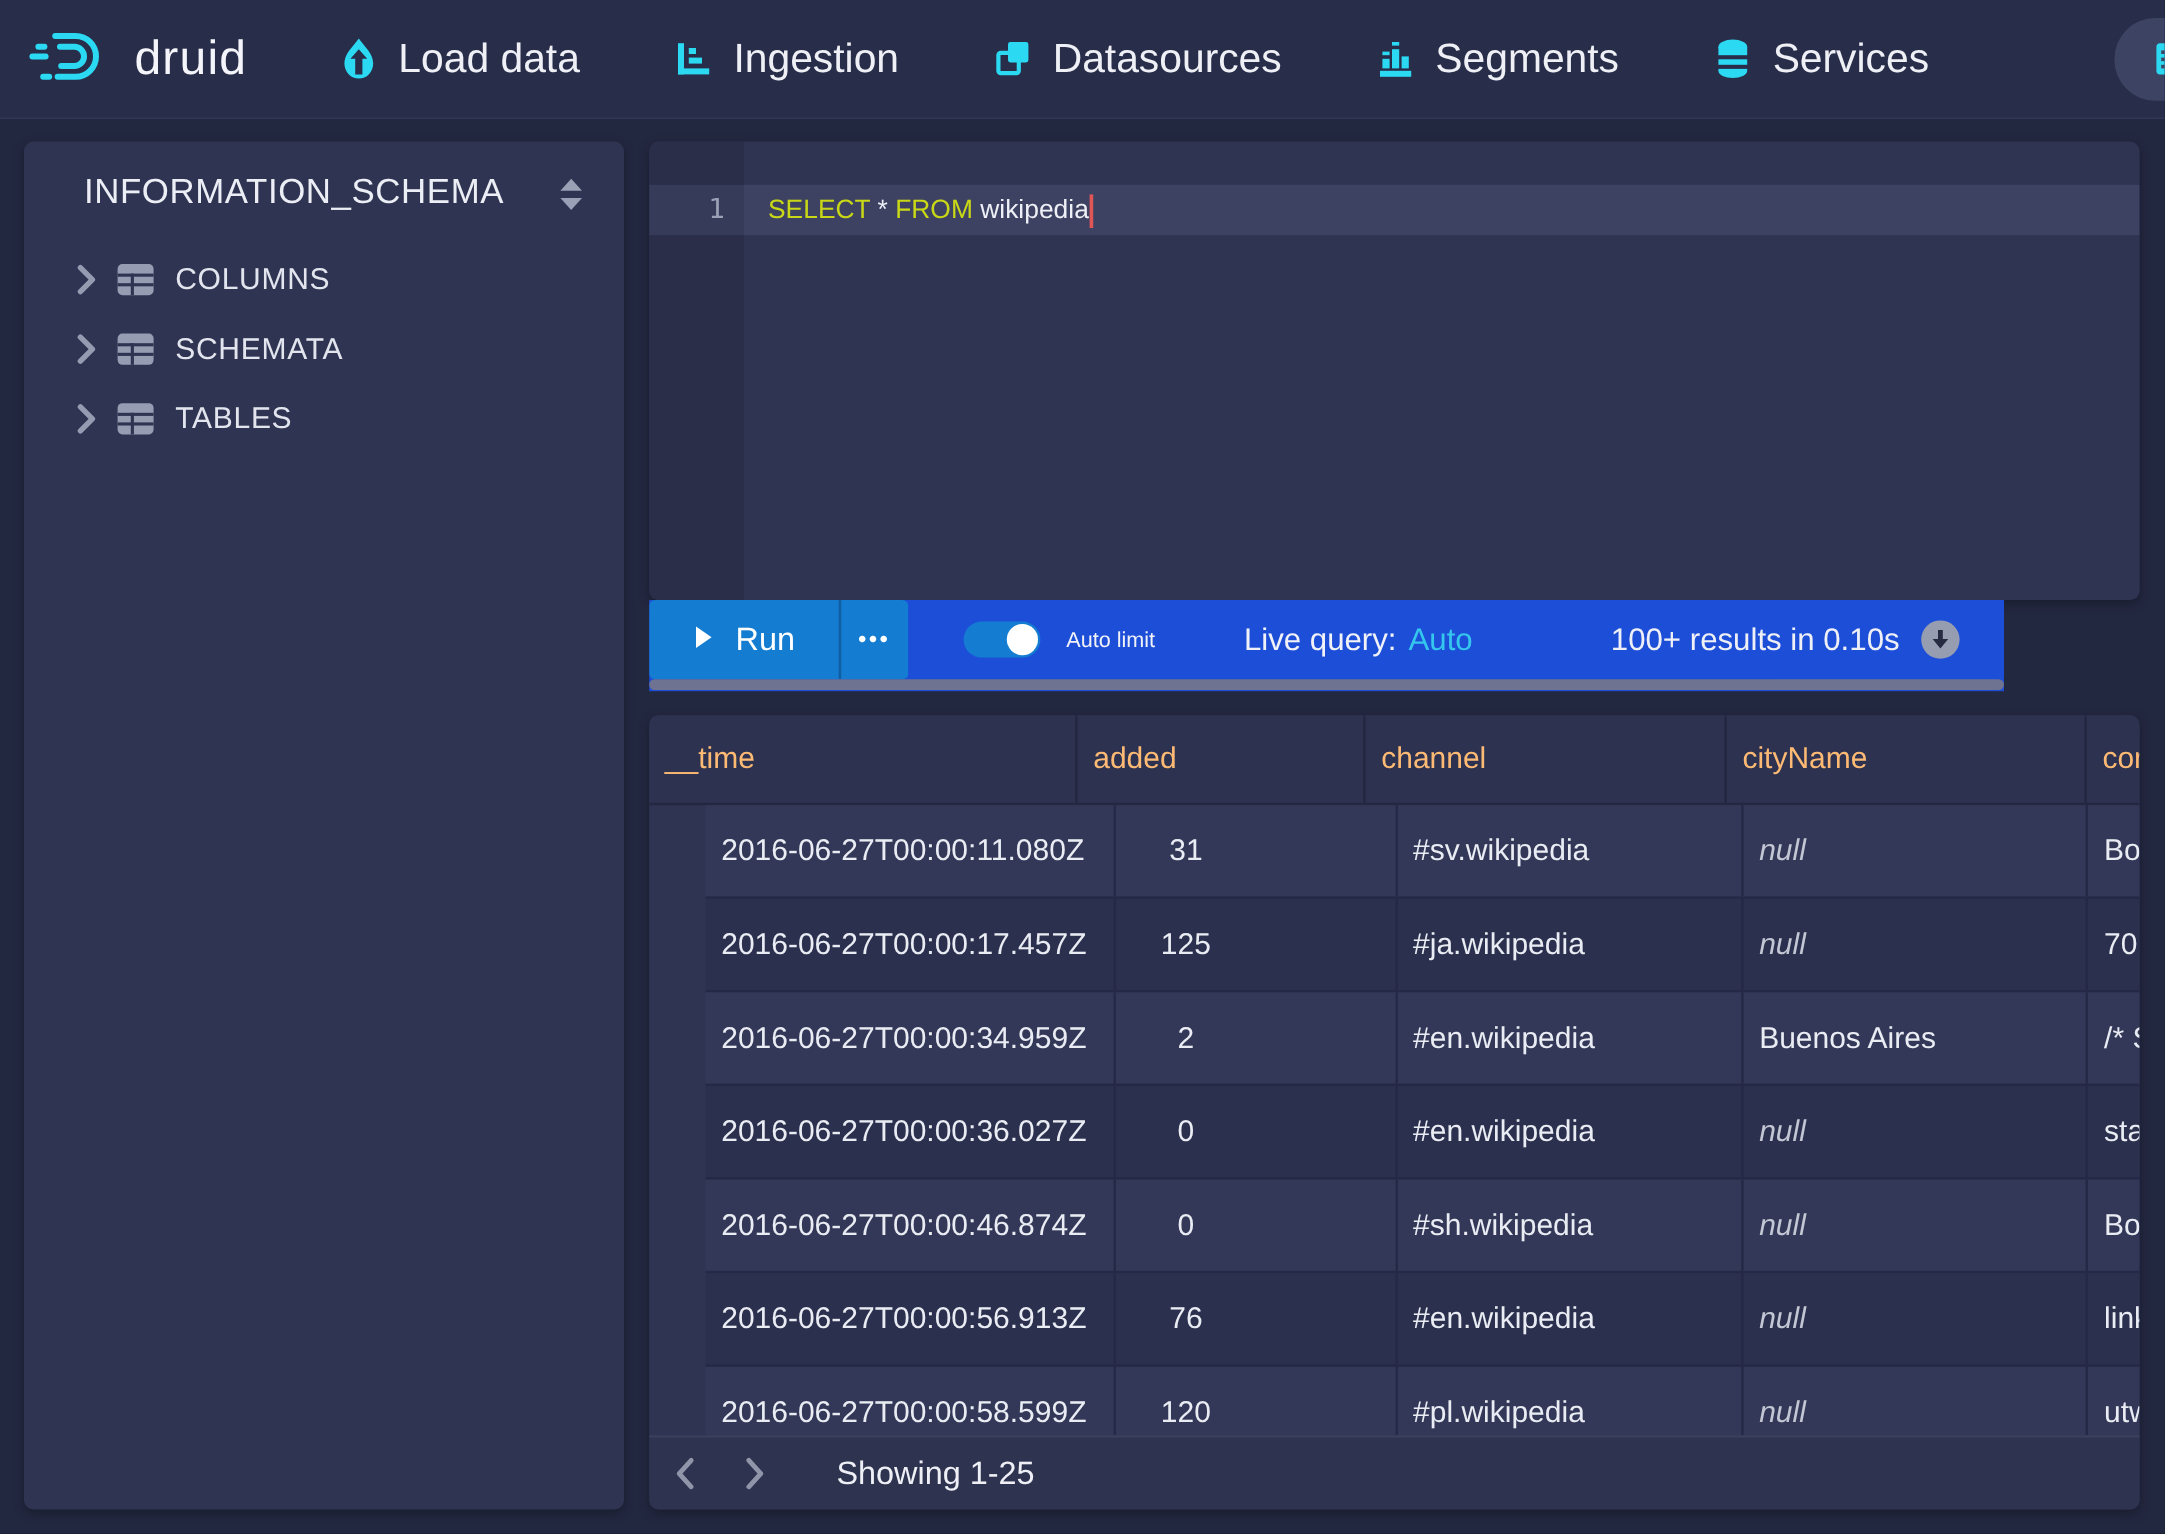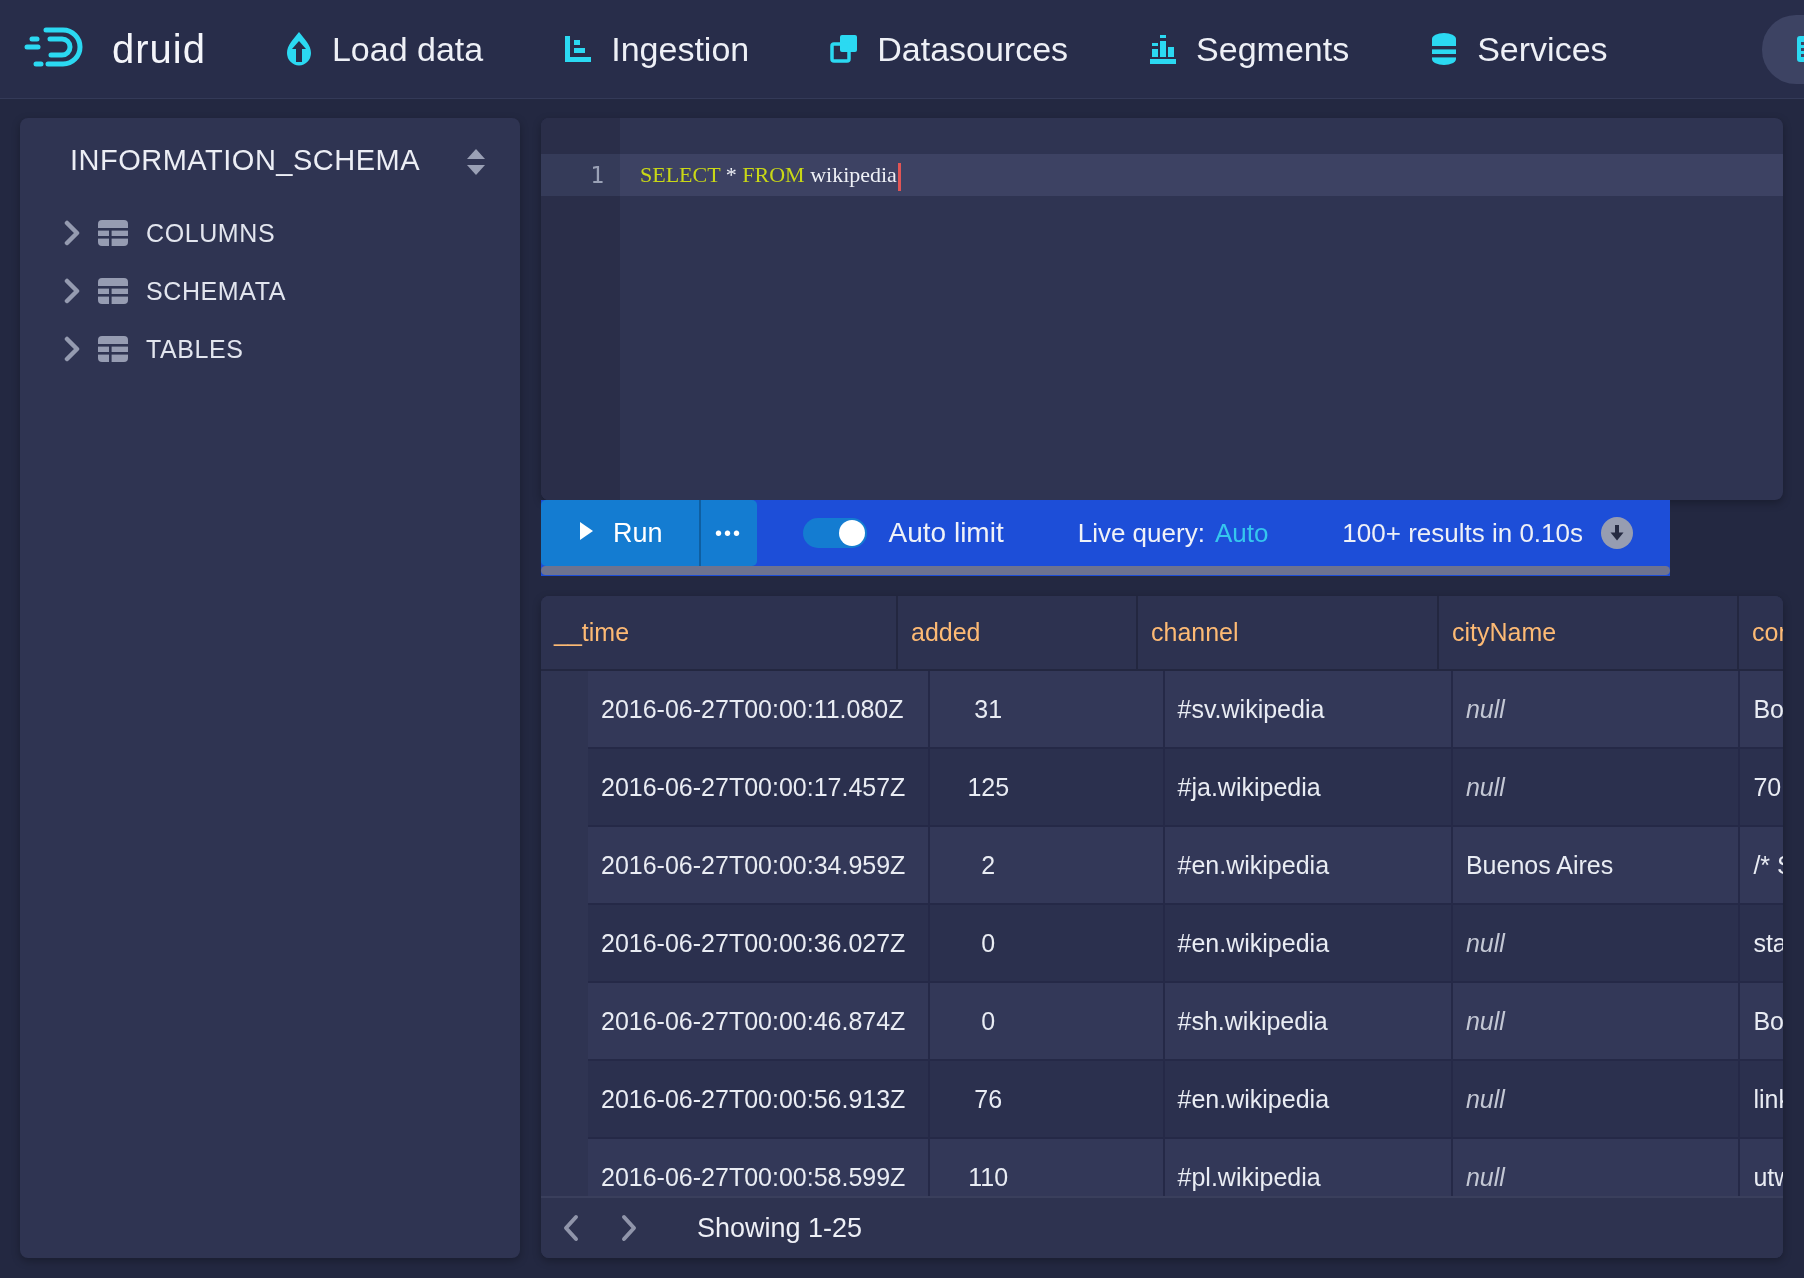--- a/index.html
+++ b/index.html
@@ -33,37 +33,37 @@
   .tree-label { font-size:25px; color:#e2e5ee; letter-spacing:.6px; }
 
   
   .editor { left:541px; top:118px; width:1242px; height:382px; overflow:hidden; }
   .gutter { position:absolute; left:0; top:0; width:79px; height:100%; background:#2a2e49; }
   .gutter-hl { position:absolute; left:0; top:36px; width:79px; height:42px; background:#353b59; }
   .line-hl { position:absolute; left:79px; top:36px; right:0; height:42px; background:#3d4263; }
   .line-number { position:absolute; left:0; top:36px; width:63px; height:42px; line-height:42px;
                  text-align:right; color:#9aa1b6; font-family:"DejaVu Sans Mono", monospace; font-size:23px; }
   .code-text { position:absolute; left:99px; top:36px; height:42px; line-height:42px;
-               font-family:Liberation Serif, serif; font-size:22px; white-space:pre; }
+               font-family:Liberation Sans, sans-serif; font-size:22px; white-space:pre; }
   .kw { color:#c9d816; } .plain { color:#eef0f6; }
   .cursor { display:inline-block; width:3px; height:28px; background:#e05555; vertical-align:middle; margin-left:1px; }
 
   
   .runband { position:absolute; left:541px; top:500px; width:1129px; height:76px; background:#1d4ed8; }
   .runbar { display:flex; align-items:center; height:66px; }
   .btn-run-group { display:flex; height:66px; border-radius:5px; overflow:hidden; }
   .btn-run { background:#147cd1; display:flex; align-items:center; gap:18px; padding:0 36px;
              color:#fff; font-size:27px; cursor:pointer; }
   .btn-more { background:#147cd1; border-left:2px solid #0f5fa1; width:58px; display:flex;
               align-items:center; justify-content:center; color:#fff; font-size:20px;
               letter-spacing:2px; cursor:pointer; }
   .switch { width:64px; height:30px; border-radius:16px; background:#147cd1; position:relative;
             margin-left:46px; cursor:pointer; }
   .switch-knob { position:absolute; right:2px; top:2px; width:26px; height:26px; background:#fff; border-radius:50%; }
-  .auto-limit { margin-left:22px; font-size:28px; color:#f0f2f7; }
+  .auto-limit { margin-left:22px; font-size:18px; color:#f0f2f7; }
   .live-query { margin-left:74px; font-size:26px; color:#f0f2f7; }
   .live-query b { font-weight:normal; color:#35c6ee; margin-left:10px; cursor:pointer; }
   .results-summary { margin-left:auto; font-size:26px; color:#eef0f6; }
   .download-btn { margin:0 37px 0 18px; width:32px; height:32px; border-radius:50%; background:#979db1;
                   display:flex; align-items:center; justify-content:center; cursor:pointer; flex:0 0 auto; }
   .hscroll { position:absolute; left:0; bottom:1px; width:100%; height:9px; background:#6d7390; border-radius:5px; }
 
   
   .results { left:541px; top:596px; width:1242px; height:662px; overflow:hidden; font-size:25px; }
   .thead { display:flex; height:75px; background:#2d3250; border-bottom:2px solid #232740; }
@@ -324,21 +324,21 @@
     </div>
     <div class="row r-dark">
       <div class="td w-time c-time">2016-06-27T00:00:56.913Z</div>
       <div class="td w-added c-added">76</div>
       <div class="td w-channel">#en.wikipedia</div>
       <div class="td w-city null-val">null</div>
       <div class="td w-comment">link</div>
     </div>
     <div class="row r-light">
       <div class="td w-time c-time">2016-06-27T00:00:58.599Z</div>
-      <div class="td w-added c-added">110</div>
+      <div class="td w-added c-added">120</div>
       <div class="td w-channel">#pl.wikipedia</div>
       <div class="td w-city null-val">null</div>
       <div class="td w-comment">utw</div>
     </div>
 
     <div class="tfoot">
       <div class="pager-btn pager-prev">
         <svg width="18" height="28" viewBox="0 0 18 28">
             <polyline points="14,3 4,14 14,25" fill="none" stroke="#9095aa" stroke-width="4" stroke-linecap="round" stroke-linejoin="round"></polyline>
           </svg>

